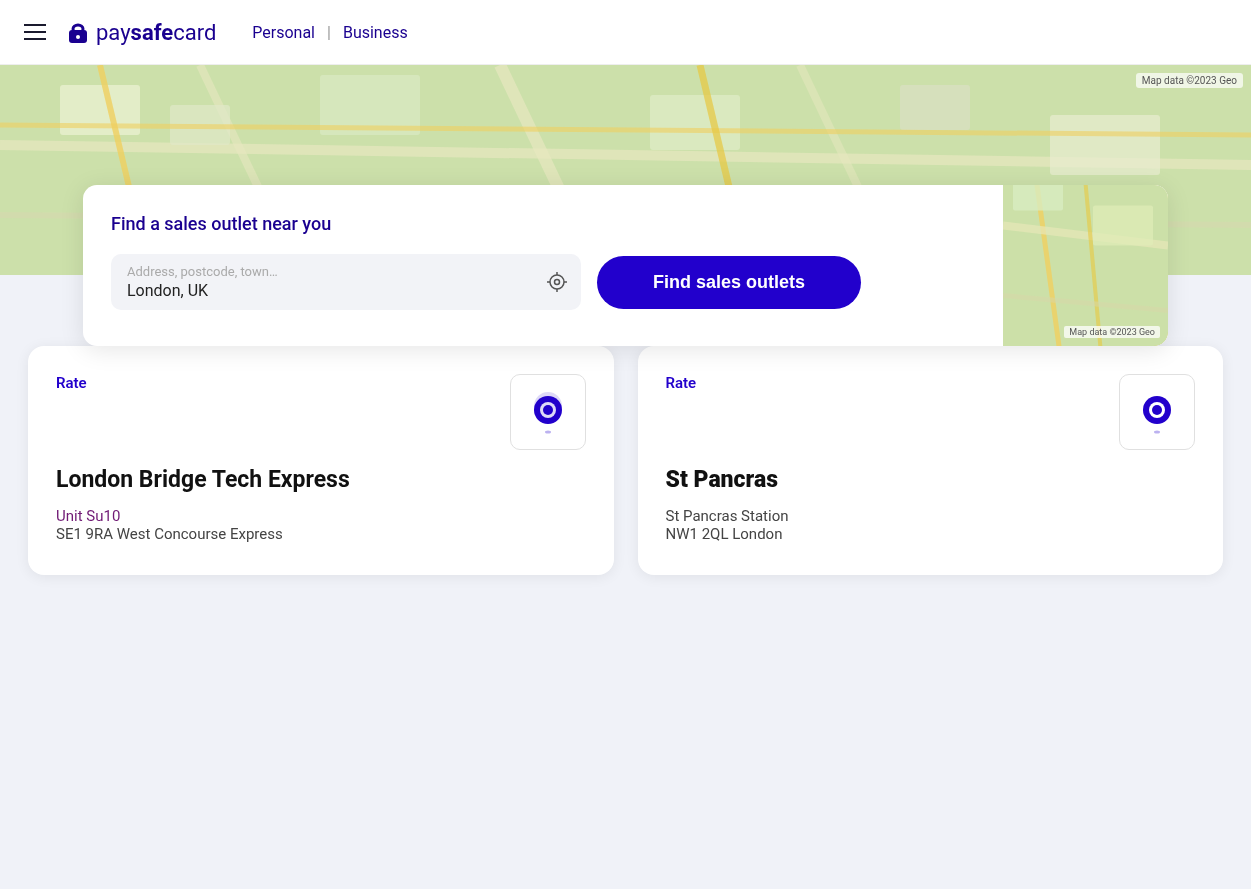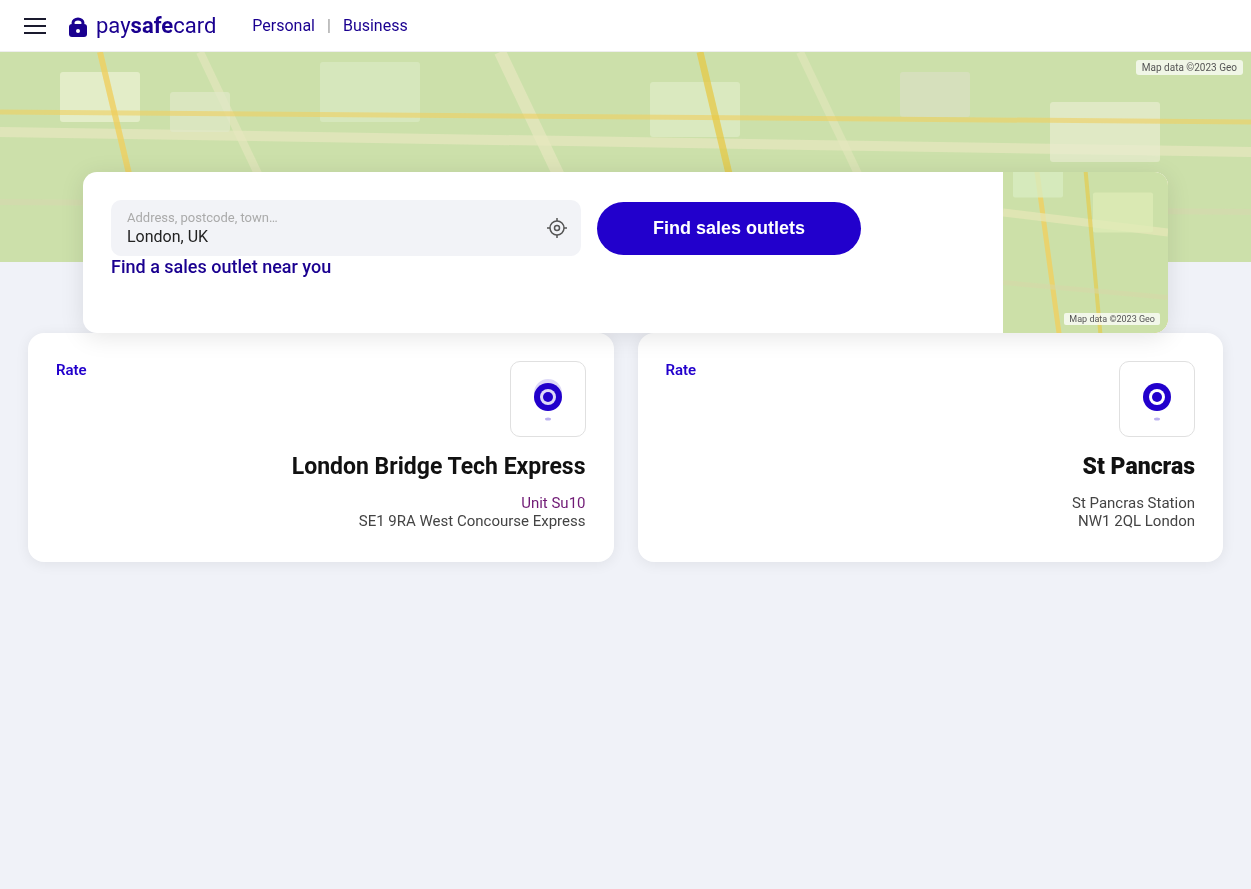--- a/index.html
+++ b/index.html
@@ -9,21 +9,21 @@
       min-height: 889px;
       overflow-x: hidden;
     }
 
     
     .header {
       background: #fff;
       display: flex;
       align-items: center;
       padding: 0 24px;
-      height: 52px;
+      height: 65px;
       border-bottom: 1px solid #eee;
       position: relative;
       z-index: 10;
     }
     .hamburger {
       display: flex;
       flex-direction: column;
       gap: 5px;
       cursor: pointer;
       margin-right: 18px;
@@ -146,20 +146,22 @@
           <line x1="30" y1="0" x2="60" y2="220" stroke="#f0d060" stroke-width="5" opacity="0.8"></line>
           <line x1="0" y1="70" x2="165" y2="90" stroke="#e8e8b8" stroke-width="8" opacity="0.7"></line>
           <line x1="80" y1="0" x2="100" y2="220" stroke="#e8c840" stroke-width="4" opacity="0.6"></line>
           <rect x="10" y="20" width="50" height="35" fill="#d8ecc0" opacity="0.8" rx="2"></rect>
           <rect x="90" y="50" width="60" height="40" fill="#e0ecb8" opacity="0.7" rx="2"></rect>
           <line x1="0" y1="140" x2="165" y2="155" stroke="#d8d8a8" stroke-width="5" opacity="0.5"></line>
         </svg>
         <div style="position:absolute;bottom:8px;right:8px;font-size:9px;color:#555;background:rgba(255,255,255,0.75);padding:1px 5px;border-radius:2px;">Map data ©2023 Geo</div>
       </div>
 
+      <div style="color:#1a0090; font-size:18px; font-weight:500; margin-bottom:20px;">Find a sales outlet near you</div>
+
       <div style="display:flex; gap:16px; align-items:center; max-width:900px;">
 
         <div style="position:relative; flex:1; max-width:470px;">
           <div style="background:#f2f3f7; border-radius:10px; padding:10px 48px 10px 16px; display:flex; flex-direction:column;">
             <span style="color:#aaa; font-size:13px;">Address, postcode, town…</span>
             <span style="color:#222; font-size:16px; font-weight:400; margin-top:2px;">London, UK</span>
           </div>
 
           <button style="position:absolute; right:12px; top:50%; transform:translateY(-50%); background:none; border:none; cursor:pointer; display:flex; align-items:center; justify-content:center;">
             <svg width="24" height="24" viewBox="0 0 24 24" fill="none" xmlns="http://www.w3.org/2000/svg">
@@ -168,27 +170,25 @@
               <line x1="12" y1="2" x2="12" y2="5" stroke="#555" stroke-width="1.5"></line>
               <line x1="12" y1="19" x2="12" y2="22" stroke="#555" stroke-width="1.5"></line>
               <line x1="2" y1="12" x2="5" y2="12" stroke="#555" stroke-width="1.5"></line>
               <line x1="19" y1="12" x2="22" y2="12" stroke="#555" stroke-width="1.5"></line>
             </svg>
           </button>
         </div>
 
         <button style="background:#2200cc; color:#fff; border:none; border-radius:30px; padding:16px 56px; font-size:18px; font-weight:700; cursor:pointer; white-space:nowrap;">Find sales outlets</button>
       </div>
-
-      <div style="color:#1a0090; font-size:18px; font-weight:500; margin-bottom:20px;">Find a sales outlet near you</div>
     </div>
   </div>
 
 
-  <div style="display:grid; grid-template-columns:1fr 1fr; gap:0; padding:0 16px 40px 16px;text-align:right;">
+  <div style="display:grid; grid-template-columns:1fr 1fr; gap:0; padding:0 16px 40px 16px;">
 
     <div style="background:#fff; border-radius:16px; padding:28px 28px 32px 28px; margin:0 12px; box-shadow:0 2px 14px rgba(0,0,0,0.07);">
       <div style="display:flex; justify-content:space-between; align-items:flex-start; margin-bottom:16px;">
         <span style="color:#2200cc; font-size:15px; font-weight:600;">Rate</span>
         <div style="background:#fff; border:1.5px solid #e0e0e0; border-radius:10px; width:76px; height:76px; display:flex; align-items:center; justify-content:center;">
 
           <svg width="44" height="44" viewBox="0 0 44 44" fill="none" xmlns="http://www.w3.org/2000/svg">
             <circle cx="22" cy="20" r="14" fill="#2200cc"></circle>
             <circle cx="22" cy="20" r="8" fill="white"></circle>
             <circle cx="22" cy="20" r="5" fill="#2200cc"></circle>

